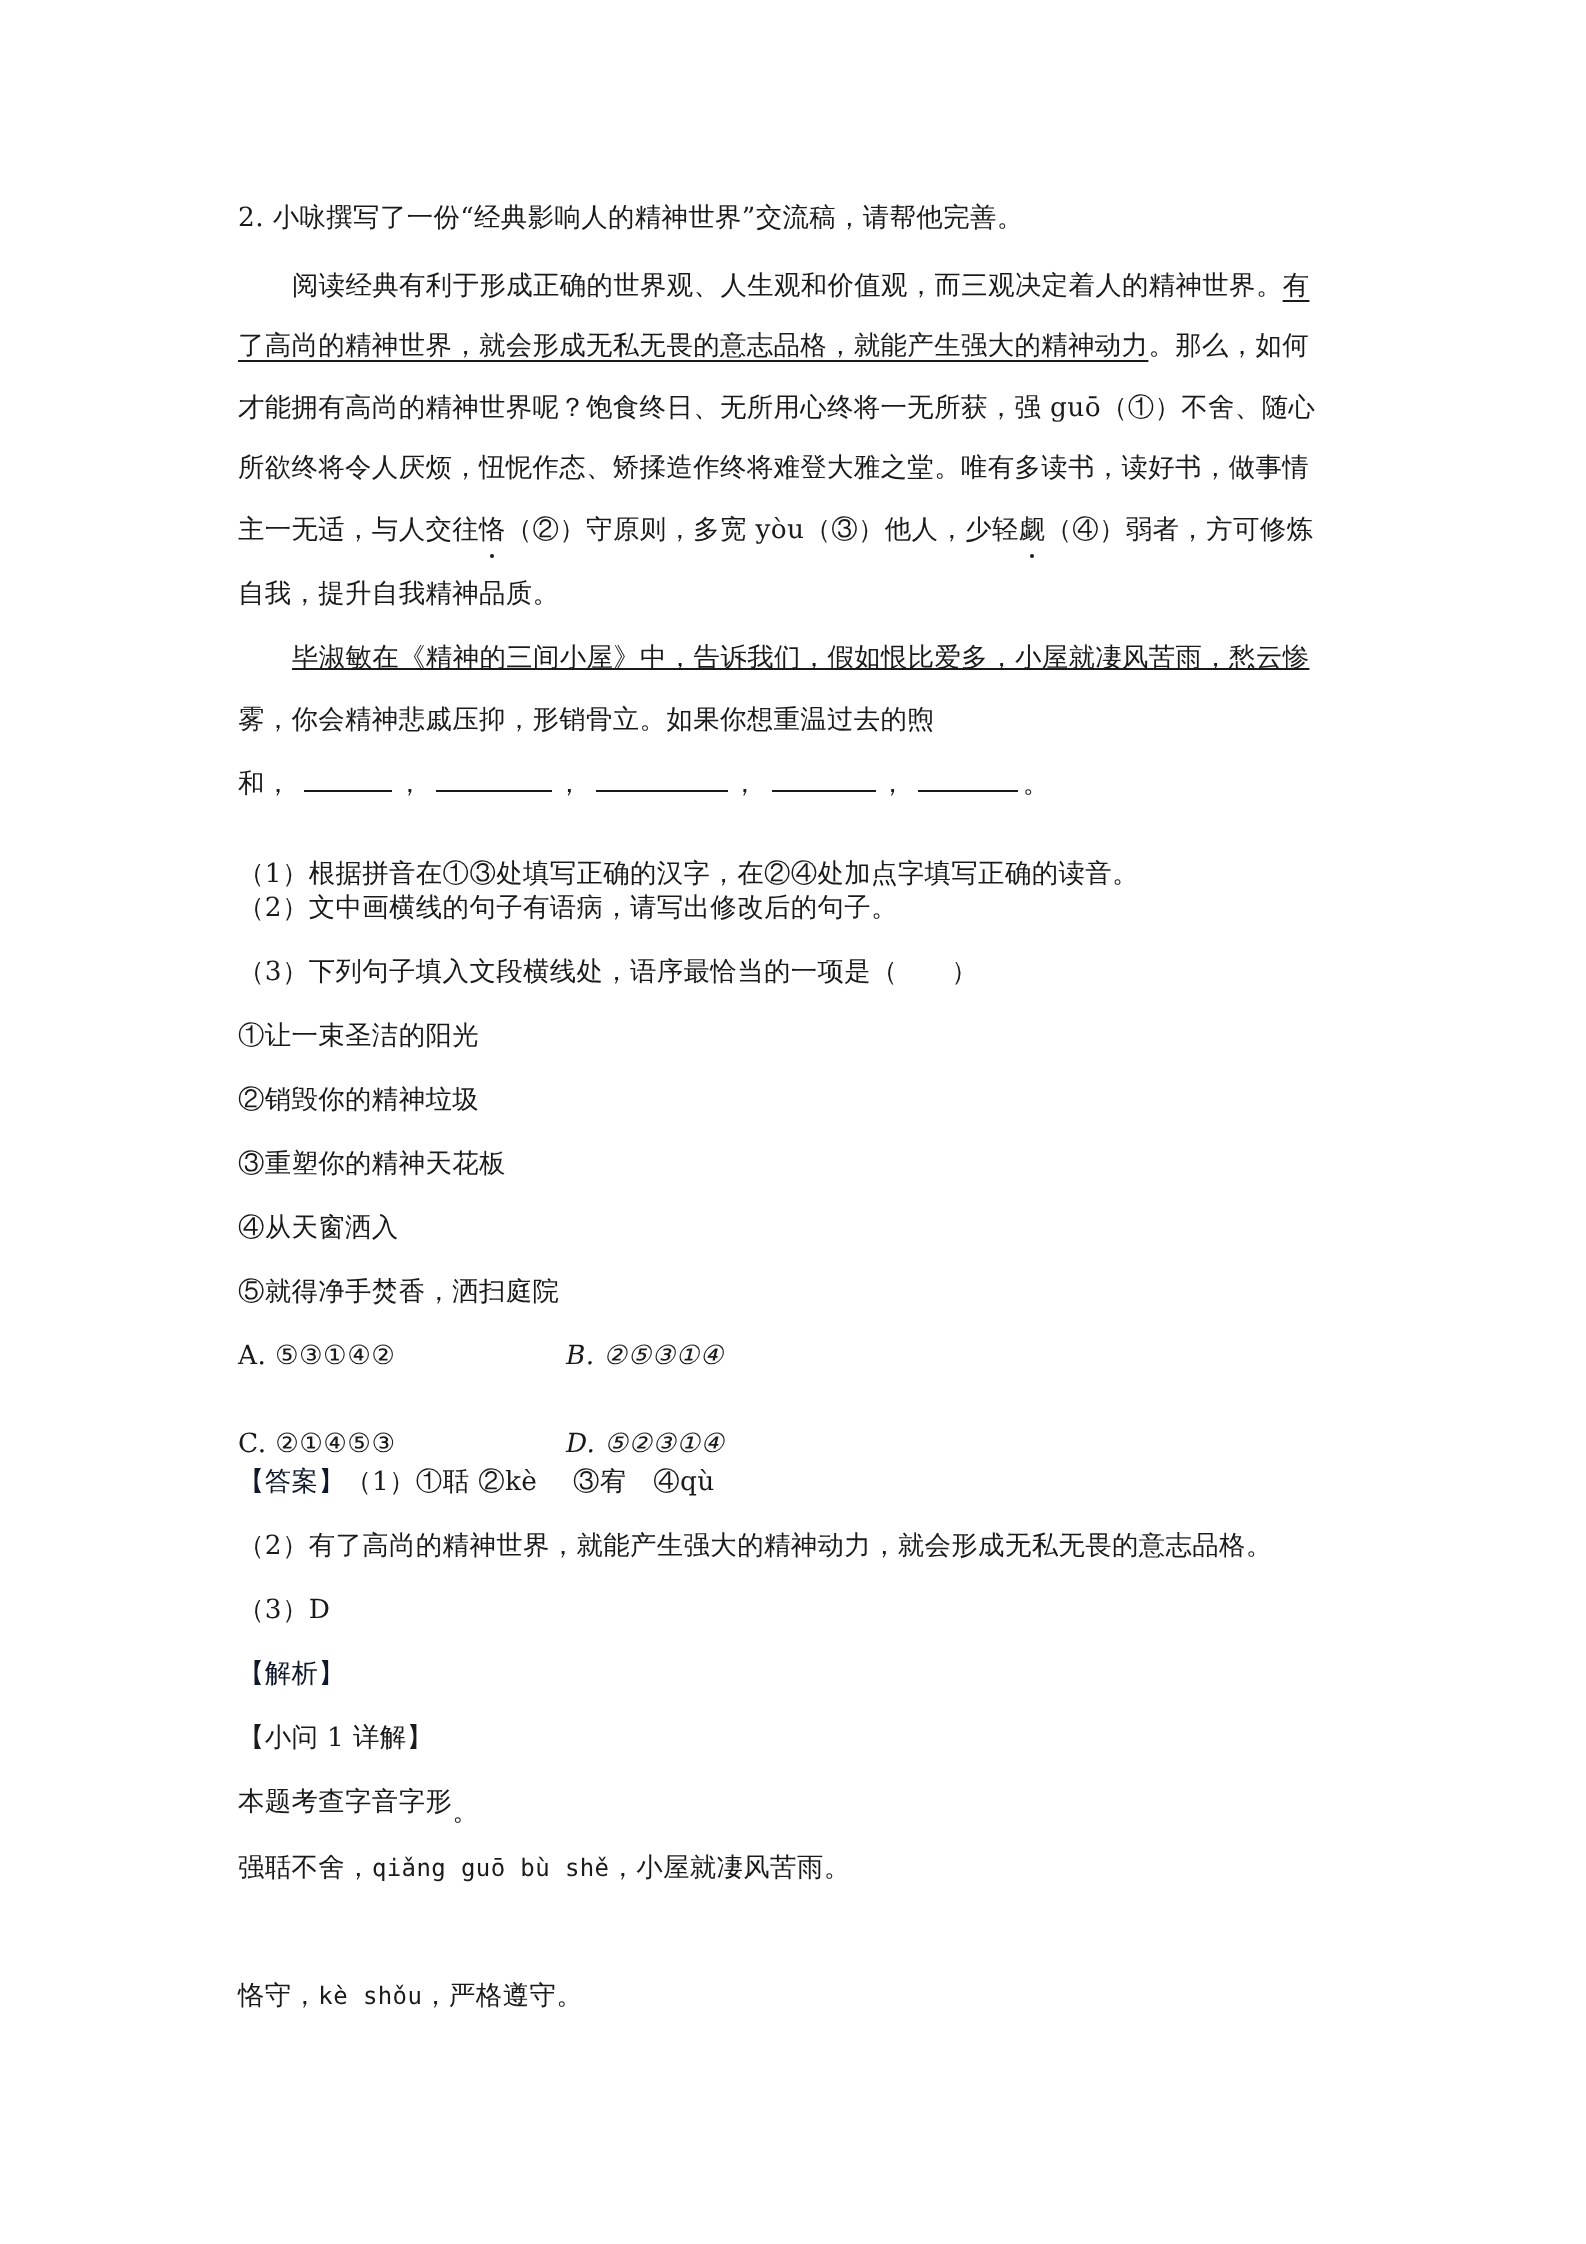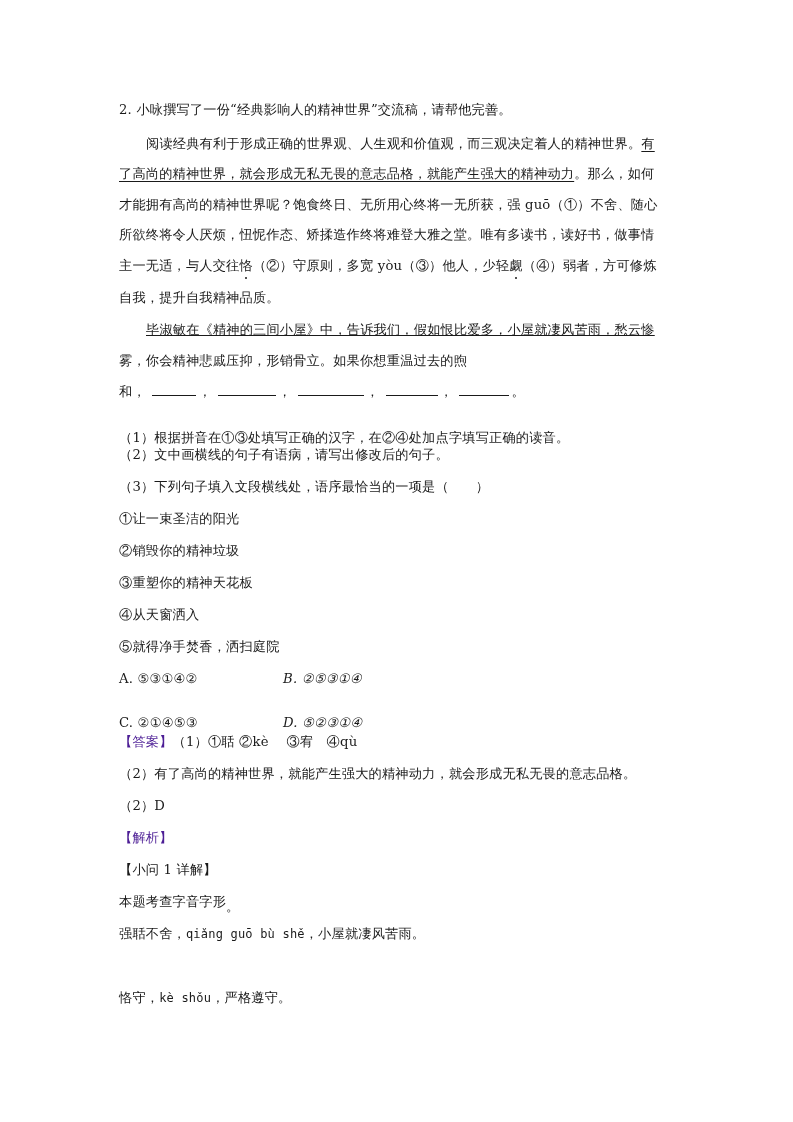--- a/index.html
+++ b/index.html
@@ -51,21 +51,21 @@
       background: #1a1a1a;
     }
     .blank {
       display: inline-block;
       border-bottom: 1px solid #1a1a1a;
       height: 14px;
       vertical-align: baseline;
       margin: 0 2px;
     }
     .label-blue {
-      color: #4c1d95;
+      color: #0f172a;
     }
     .opt-col2 {
       position: absolute;
       left: 164px;
       font-style: italic;
     }
     .latin {
       font-family: "DejaVu Sans Mono", "Liberation Mono", monospace;
       font-size: 12px;
     }
@@ -120,21 +120,21 @@
   </div>
   <div class="line" style="top:601px; width:400px;margin-top:12px;">
     <span>C. ②①④⑤③</span>
     <span class="opt-col2">D. ⑤②③①④</span>
   </div>
 
   <div class="line" style="top:632px;">
     <span class="label-blue">【答案】</span><span>（1）①聒 ②kè　 ③宥　④qù</span>
   </div>
   <div class="line" style="top:664px;">（2）有了高尚的精神世界，就能产生强大的精神动力，就会形成无私无畏的意志品格。</div>
-  <div class="line" style="top:696px;">（2）D</div>
+  <div class="line" style="top:696px;">（3）D</div>
 
   <div class="line label-blue" style="top:728px;">【解析】</div>
   <div class="line" style="top:760px;">【小问 1 详解】</div>
   <div class="line" style="top:792px;">
     <span>本题考查字音字形</span><span style="position:relative; top:5px;">。</span>
   </div>
   <div class="line" style="top:824px;">
     <span>强聒不舍，</span><span class="latin">qiǎng guō bù shě</span><span>，小屋就凄风苦雨。</span>
   </div>
   <div class="line" style="top:888px;">

